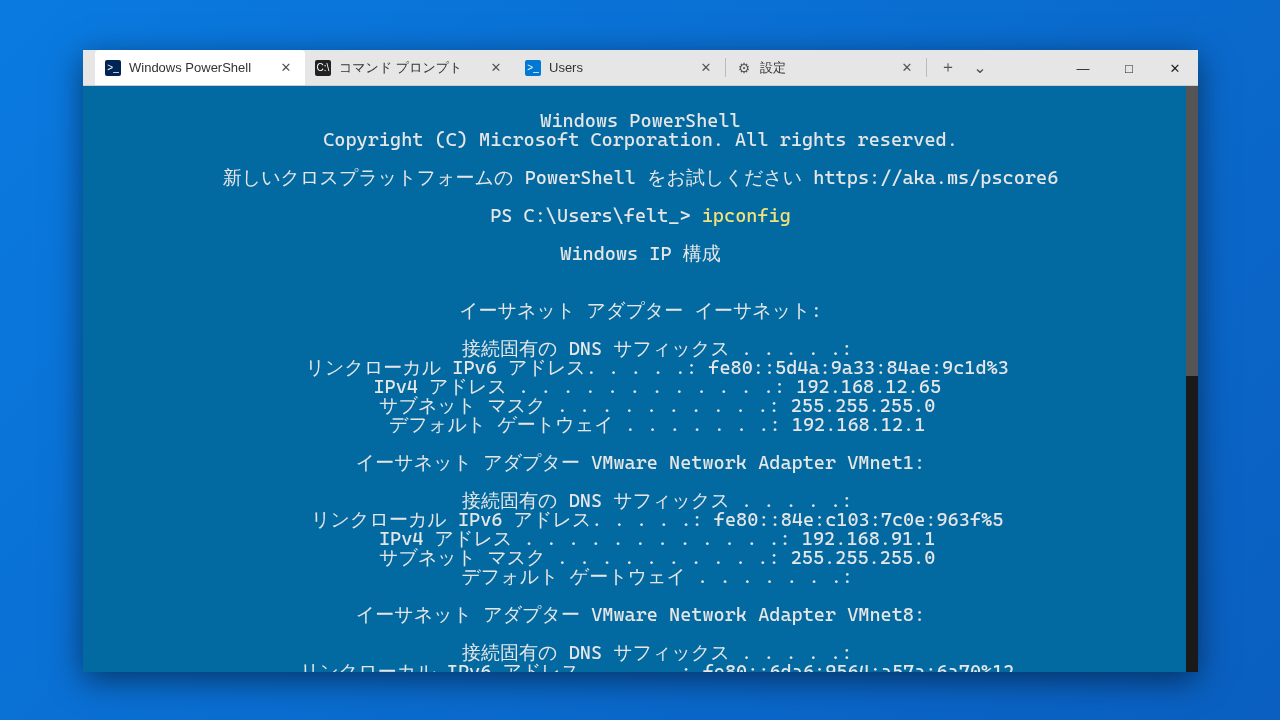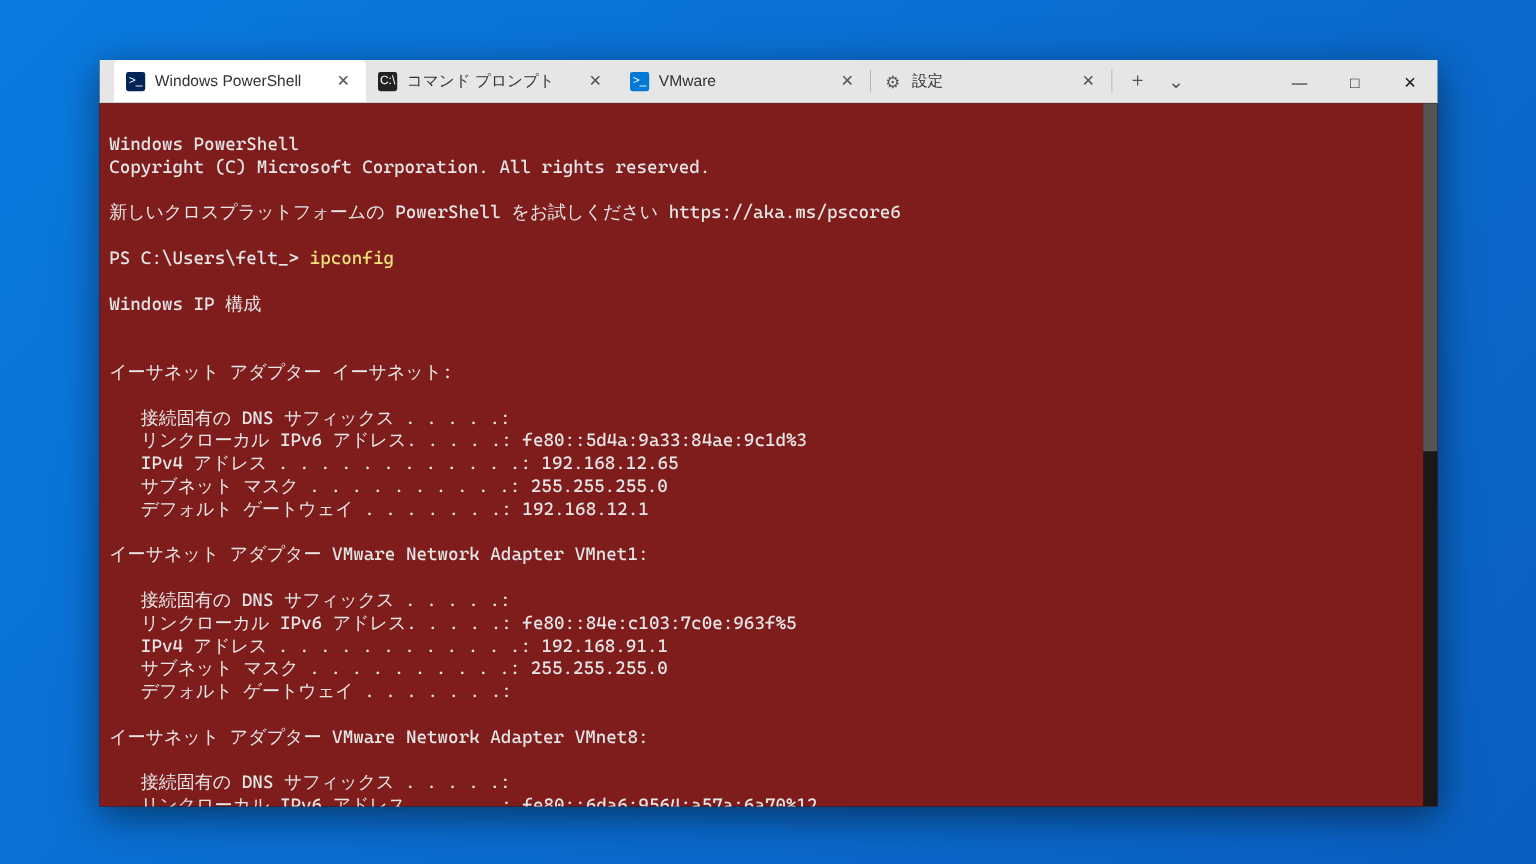--- a/index.html
+++ b/index.html
@@ -92,29 +92,30 @@
   .spacer { flex: 1; }
   .winctrls { display:flex; }
   .winbtn {
     width: 46px; height: 36px;
     display:flex; align-items:center; justify-content:center;
     color:#222; cursor:pointer;
     font-size: 13px;
   }
   .terminal {
     flex: 1;
-    background: #7f1d1d;
+    background: #0369a1;
     color: #e6e6e6;
     font-family: "Cascadia Mono", "Consolas", "Courier New", monospace;
-    font-size: 15px;
+    font-size: 19px;
     line-height: 19px;
     padding: 6px 8px;
     overflow: hidden;
     position: relative;
     white-space: pre;
+    text-align: center;
   }
   .terminal .cmd { color: #f2e27a; }
   .scrollbar {
     position:absolute;
     right:0; top:0; bottom:0;
     width:12px;
     background:#1a1a1a;
   }
   .scrollthumb {
     position:absolute;
@@ -141,21 +142,21 @@
       </div>
 
       <div class="tab">
         <span class="tab-icon cmd">C:\</span>
         <span class="tab-title">コマンド プロンプト</span>
         <span class="tab-close">✕</span>
       </div>
 
       <div class="tab">
         <span class="tab-icon azure">&gt;_</span>
-        <span class="tab-title">VMware</span>
+        <span class="tab-title">Users</span>
         <span class="tab-close">✕</span>
       </div>
 
       <div class="tab-sep"></div>
 
       <div class="tab" style="width:200px">
         <span class="tab-icon gear">⚙</span>
         <span class="tab-title">設定</span>
         <span class="tab-close">✕</span>
       </div>

